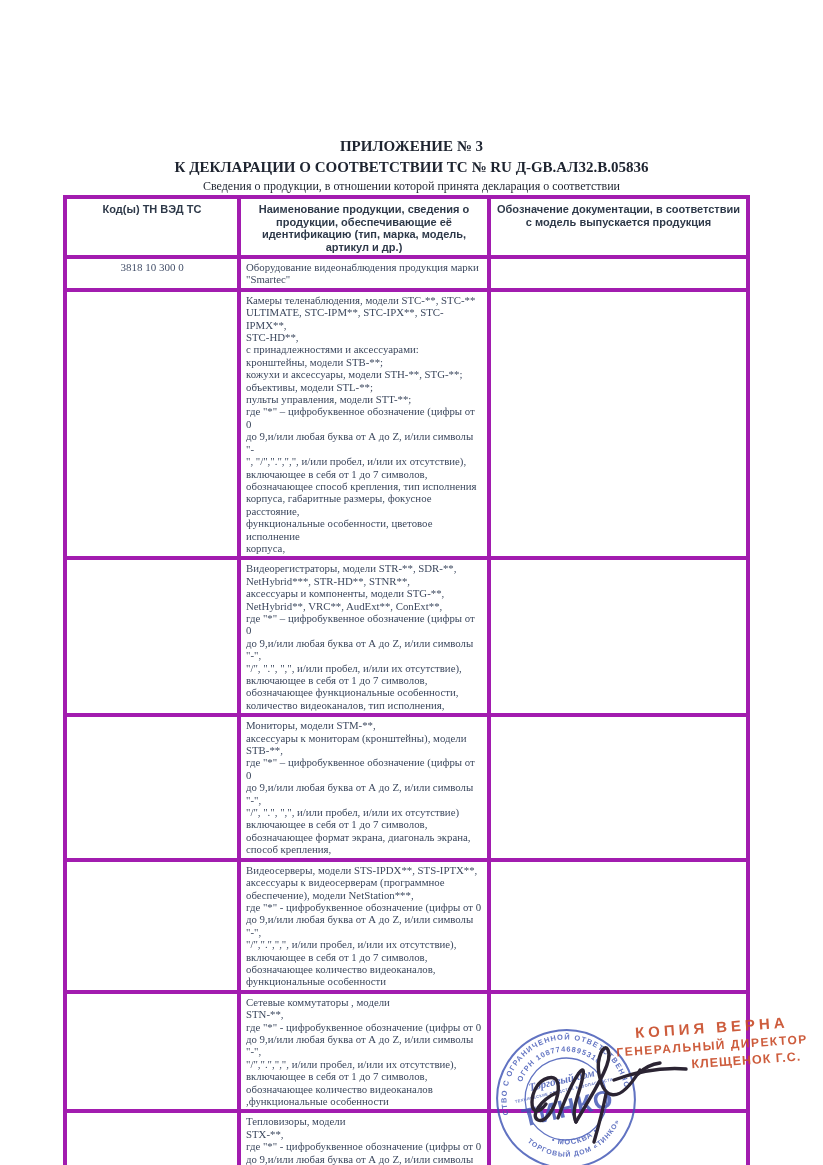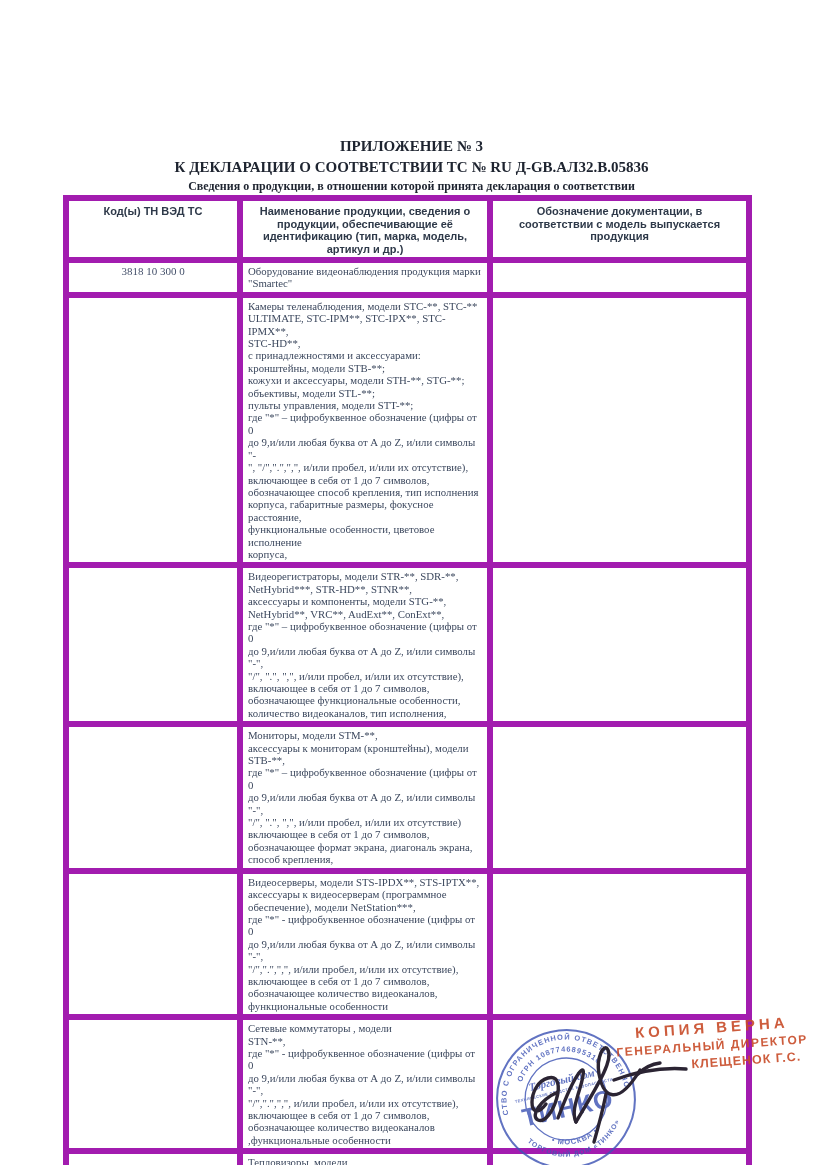--- a/index.html
+++ b/index.html
@@ -13,34 +13,34 @@
   }
   .doc-header{
     padding-top:136px;
     text-align:center;
     color:#1e2430;
     font-family:"Liberation Serif", serif;
   }
   .doc-header .t1{font-size:19px;font-weight:bold;letter-spacing:.5px;line-height:22px;}
   .doc-header .t2{font-size:15px;font-weight:bold;line-height:21px;}
   .doc-header .t3{font-size:15px;font-weight:bold;line-height:21px;}
-  .doc-header .sub{font-size:12px;font-weight:bold;line-height:14px;margin-top:1px;}
+  .doc-header .sub{font-size:12px;font-weight:normal;line-height:14px;margin-top:1px;}
 
   table.decl{
     border-collapse:collapse;
     margin-left:63px;
     margin-top:2px;
     width:683px;
     table-layout:fixed;
   }
   table.decl col.c1{width:174px;}
   table.decl col.c2{width:250px;}
   table.decl col.c3{width:259px;}
   table.decl th, table.decl td{
-    border:6px solid #a21caf;
+    border:4px solid #a21caf;
     vertical-align:top;
     padding:2px 5px;
     box-sizing:border-box;
   }
   table.decl th{
     font-family:"Liberation Sans", sans-serif;
     font-weight:bold;
     font-size:11px;
     line-height:12.5px;
     color:#2e3949;

